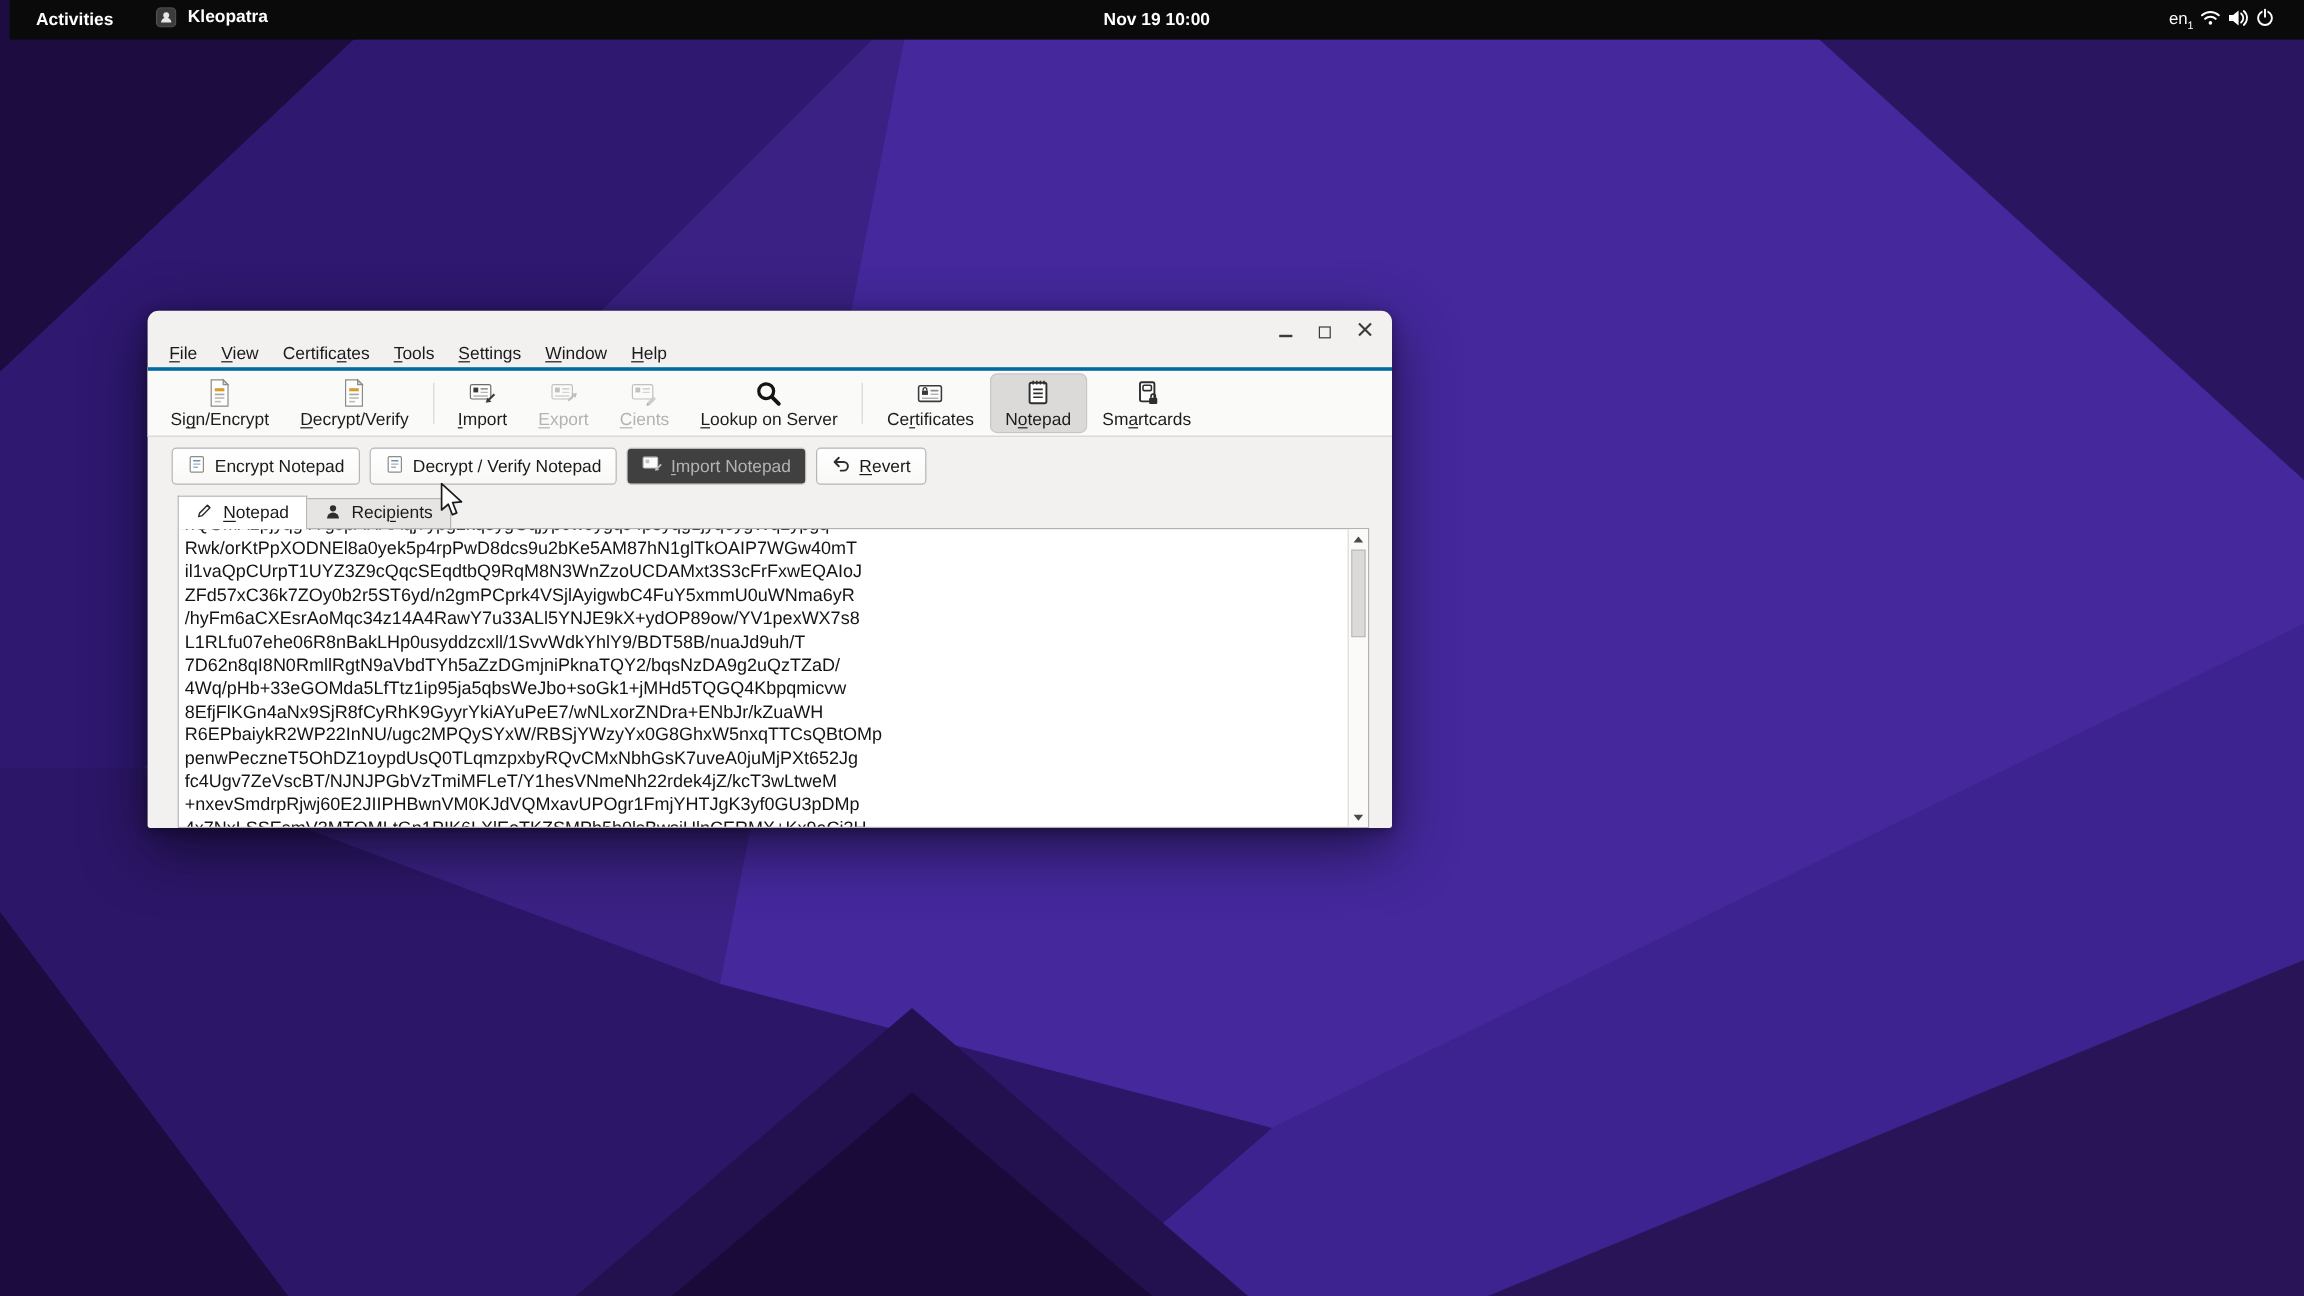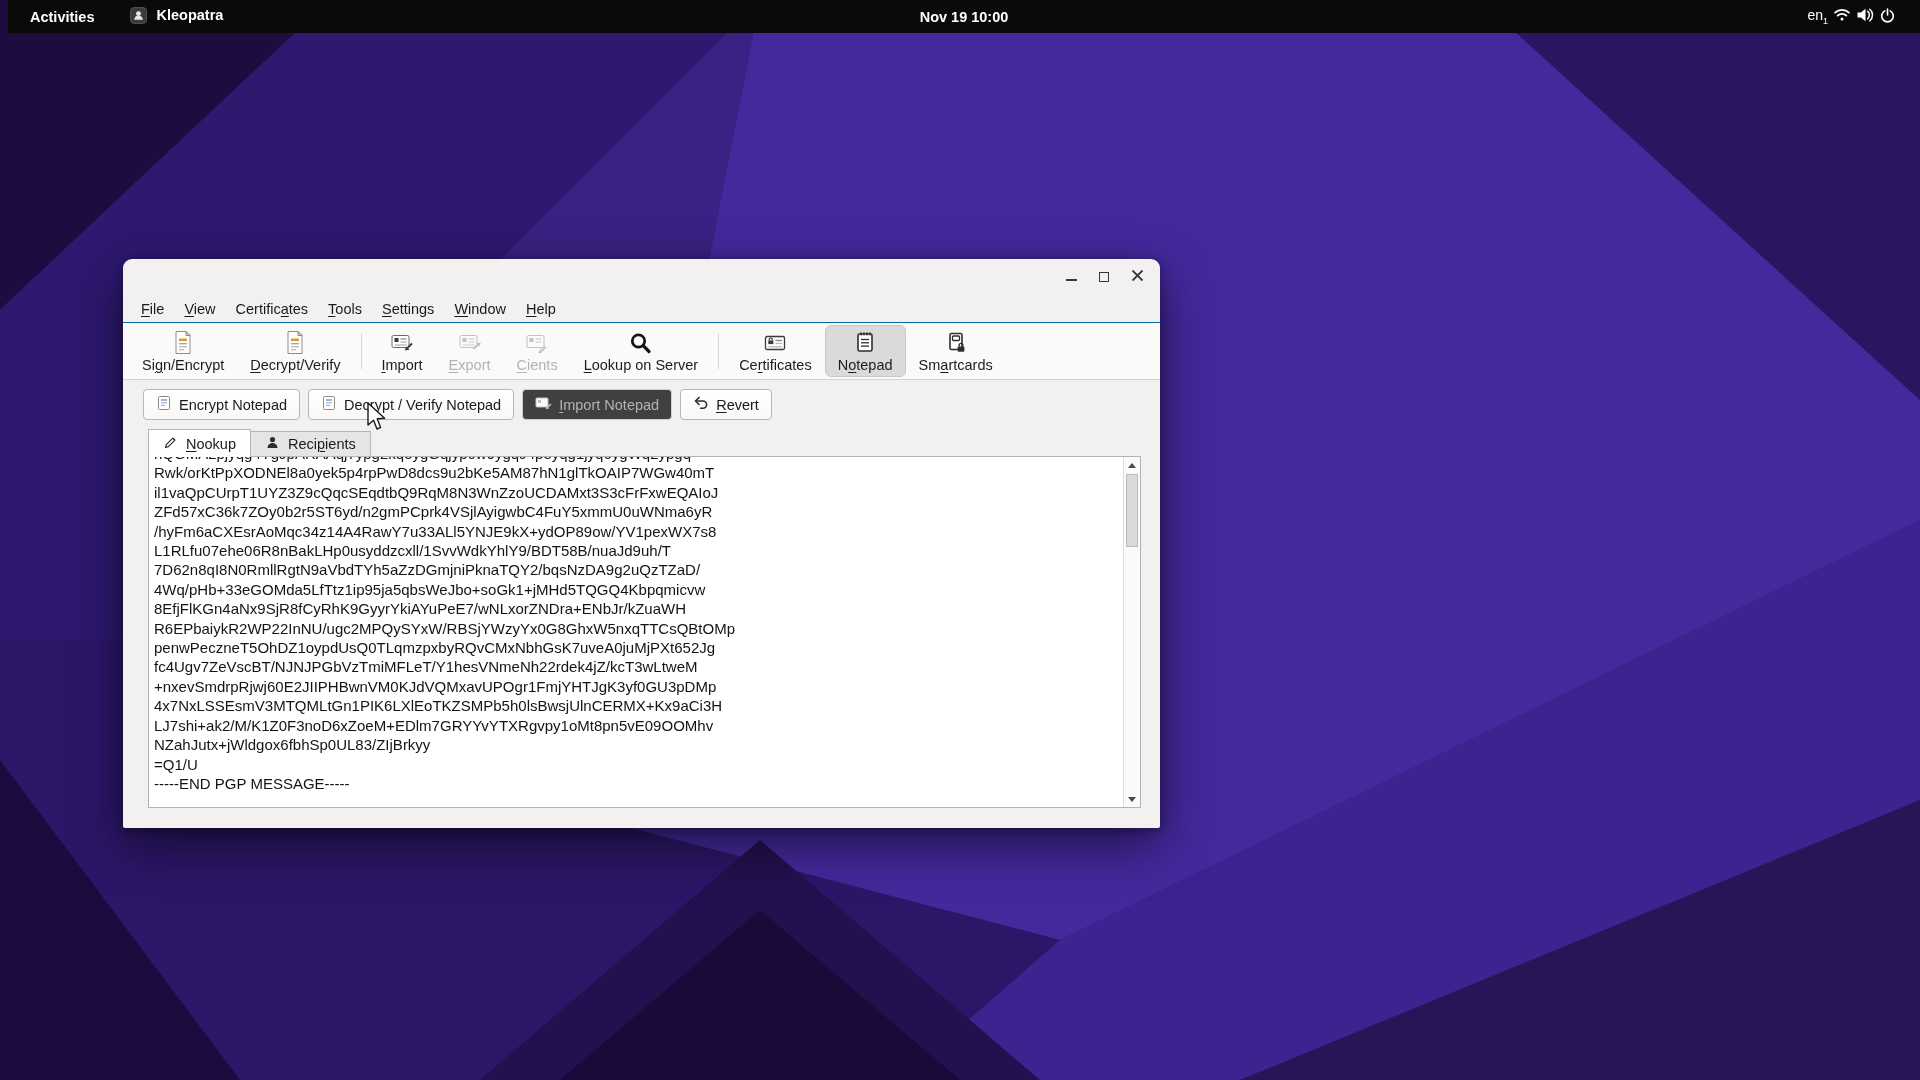--- a/index.html
+++ b/index.html
@@ -15,36 +15,36 @@
             color:#ffffff; display:flex; align-items:center; font-size:14.5px; font-weight:700; z-index:50; }
   .topbar-left { display:flex; align-items:center; gap:36px; padding-left:22px; }
   .app-indicator { display:flex; align-items:flex-start; gap:9px; }
   .topbar-center { position:absolute; left:50%; transform:translateX(-50%); top:0; height:33px;
                    display:flex; align-items:center; }
   .topbar-right { margin-left:auto; display:flex; align-items:center; gap:5px; padding-right:24px; }
   .kbd-ind { font-weight:400; font-size:14px; }
   .kbd-ind sub { font-size:9px; }
 
   
-  .window { position:absolute; left:123px; top:259px; width:1037px; height:569px;
+  .window { position:absolute; left:123px; top:259px; width:1037px; height:431px;
             background:#f2f1f0; border-radius:9px 9px 2px 2px;
             box-shadow:0 16px 50px rgba(0,0,0,.55), 0 2px 10px rgba(0,0,0,.35);
             display:flex; flex-direction:column; z-index:10; }
 
   .titlebar { height:36px; position:relative; border-radius:9px 9px 0 0; }
   .controls { position:absolute; right:16px; top:0; height:36px; display:flex; align-items:center; gap:19px; }
   .ctrl { display:flex; align-items:center; justify-content:center; width:14px; height:14px; }
   .glyph-min { width:11px; height:2px; background:#3a3a3a; margin-top:6px; }
   .glyph-max { width:10px; height:10px; border:1.6px solid #3a3a3a; }
 
   .menubar { height:27px; display:flex; align-items:center; padding-left:8px; font-size:14.5px; color:#1a1a1a; }
   .menu-item { padding:3px 10px; border-radius:3px; }
   .mn { text-decoration:underline; text-underline-offset:2px; text-decoration-thickness:1px; }
 
-  .toolbar { height:58px; background:#fafaf9; border-top:1px solid #0369a1; border-bottom:1px solid #d5d3d1;
+  .toolbar { height:58px; background:#fafaf9; border-top:3px solid #0369a1; border-bottom:1px solid #d5d3d1;
              display:flex; align-items:stretch; padding:2px 6px; }
   .tool { display:flex; flex-direction:column; align-items:center; justify-content:center; gap:2px;
           padding:2px 12px; font-size:14.5px; color:#1c1c1c; border-radius:6px; border:1px solid transparent; }
   .tool .ticon { height:26px; display:flex; align-items:flex-end; justify-content:center; }
   .tool.selected { background:#dcdad8; border-color:#c9c7c5; }
   .tool.disabled { color:#b5b3b1; }
   .tsep { width:1px; background:#d8d6d4; margin:8px 7px; }
 
   .actions-row { display:flex; gap:8px; margin:9px 0 0 20px; }
   .btn { display:flex; align-items:center; gap:7px; height:31px; padding:0 12px;
@@ -342,21 +342,21 @@
   </div>
 
   <div class="tabs">
     <div class="tab active">
       <span>
         <svg width="15" height="15" viewBox="0 0 15 15">
           <polygon points="2.5,12.5 3.3,9.6 9.8,3.1 11.9,5.2 5.4,11.7" fill="none" stroke="#2e2e2e" stroke-width="1.2" stroke-linejoin="round"></polygon>
           <line x1="9.8" y1="3.1" x2="11.9" y2="5.2" stroke="#2e2e2e" stroke-width="1.2"></line>
         </svg>
       </span>
-      <span><span></span><span class="mn">N</span><span>ookup</span></span>
+      <span><span></span><span class="mn">N</span><span>otepad</span></span>
     </div>
     <div class="tab inactive">
       <span>
         <svg width="15" height="15" viewBox="0 0 15 15">
           <circle cx="7.5" cy="4.6" r="2.6" fill="#2e2e2e"></circle>
           <path d="M2.5 13 a5 5 0 0 1 10 0 z" fill="#2e2e2e"></path>
         </svg>
       </span>
       <span><span>Reci</span><span class="mn">p</span><span>ients</span></span>
     </div>

